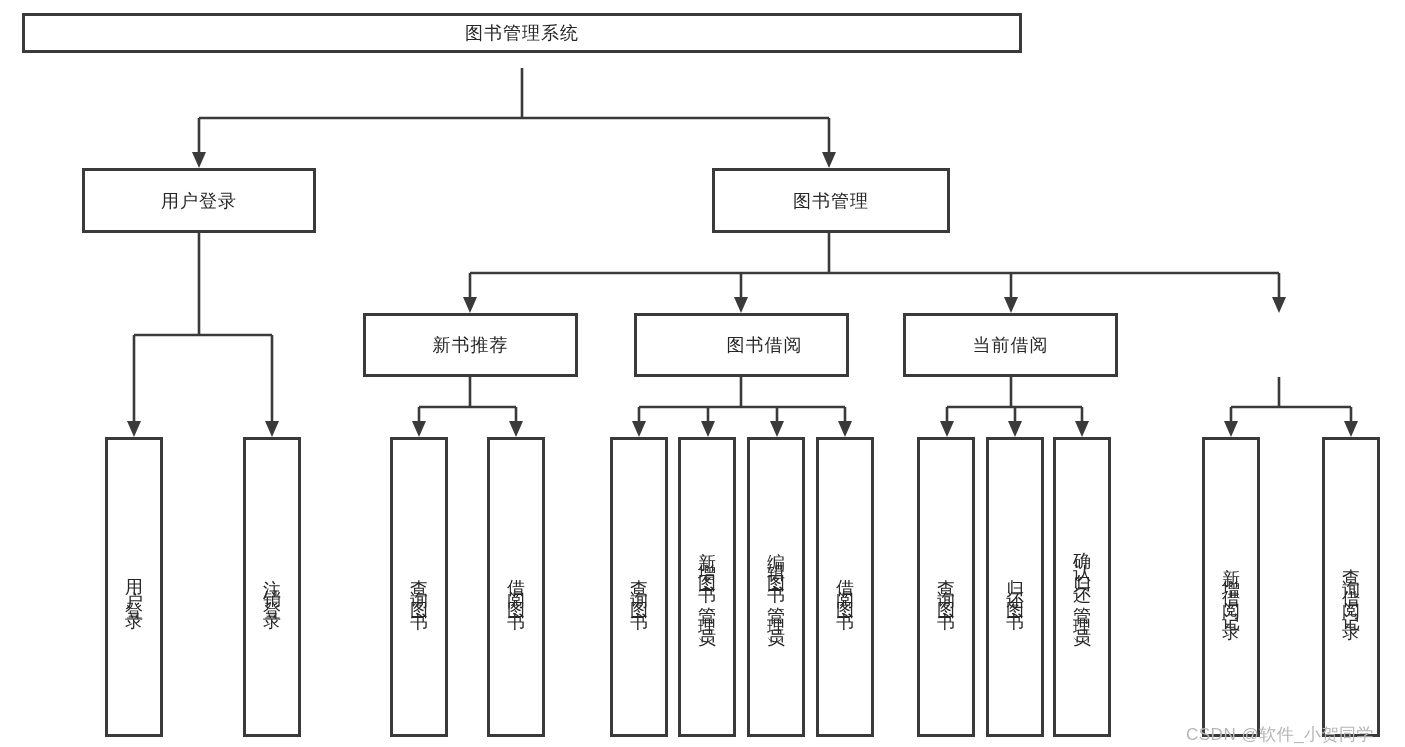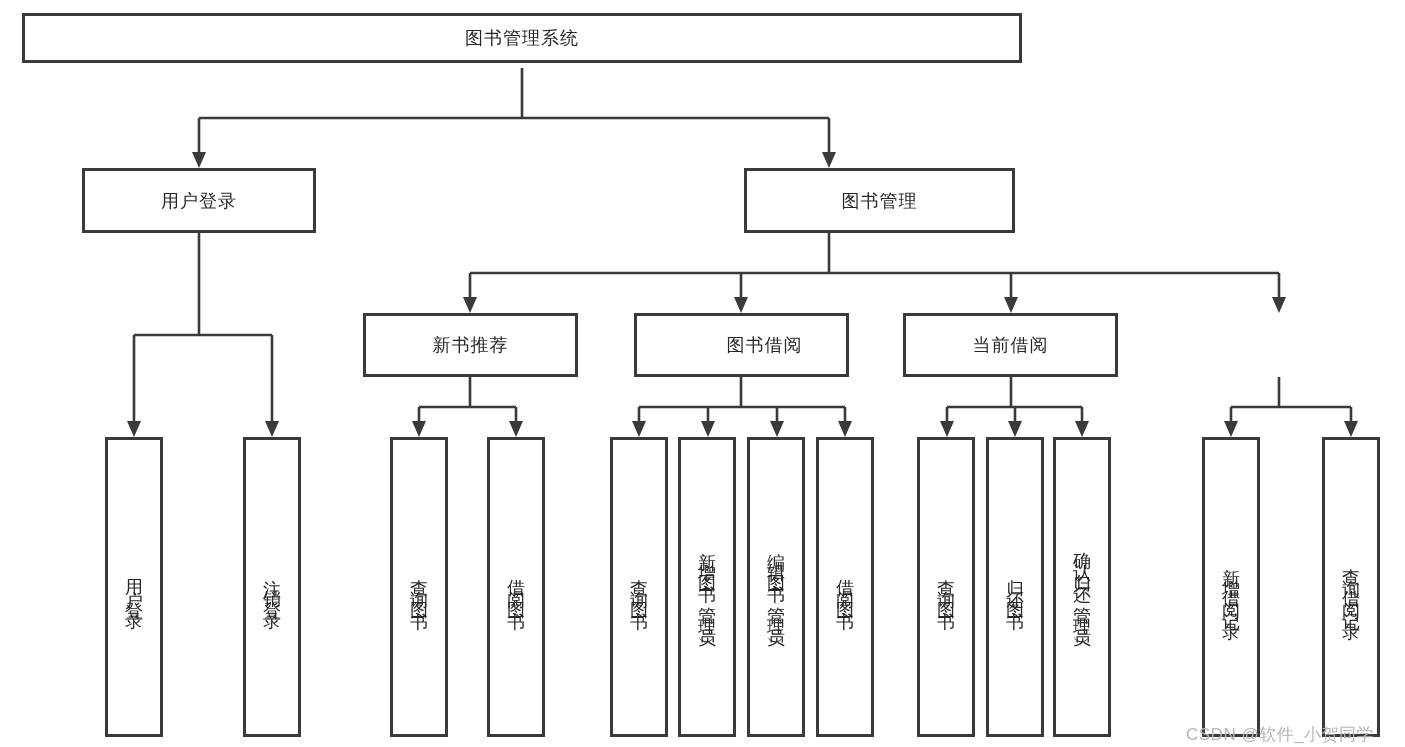--- a/index.html
+++ b/index.html
@@ -96,28 +96,28 @@
       <polygon class="ahead" points="1008,421 1022,421 1015,437"></polygon>
       <polygon class="ahead" points="1075,421 1089,421 1082,437"></polygon>
     </g>
     <g>
       <path class="cline" d="M1279 377 V407 M1231 407 H1351 M1231 407 V425 M1351 407 V425"></path>
       <polygon class="ahead" points="1224,421 1238,421 1231,437"></polygon>
       <polygon class="ahead" points="1344,421 1358,421 1351,437"></polygon>
     </g>
   </svg>
 
-  <div class="node h" style="left:22px; top:13px; width:1000px; height:50px;">
+  <div class="node h" style="left:22px; top:13px; width:1000px; height:40px;">
     <span>图书管理系统</span>
   </div>
 
   <div class="node h" style="left:82px; top:168px; width:234px; height:65px;">
     <span>用户登录</span>
   </div>
-  <div class="node h" style="left:744px; top:168px; width:271px; height:65px;">
+  <div class="node h" style="left:712px; top:168px; width:238px; height:65px;">
     <span>图书管理</span>
   </div>
 
   <div class="node h" style="left:363px; top:313px; width:215px; height:64px;">
     <span>新书推荐</span>
   </div>
   <div class="node h" style="left:634px; top:313px; width:215px; height:64px;padding-left:46px;">
     <span>图书借阅</span>
   </div>
   <div class="node h" style="left:903px; top:313px; width:215px; height:64px;">

